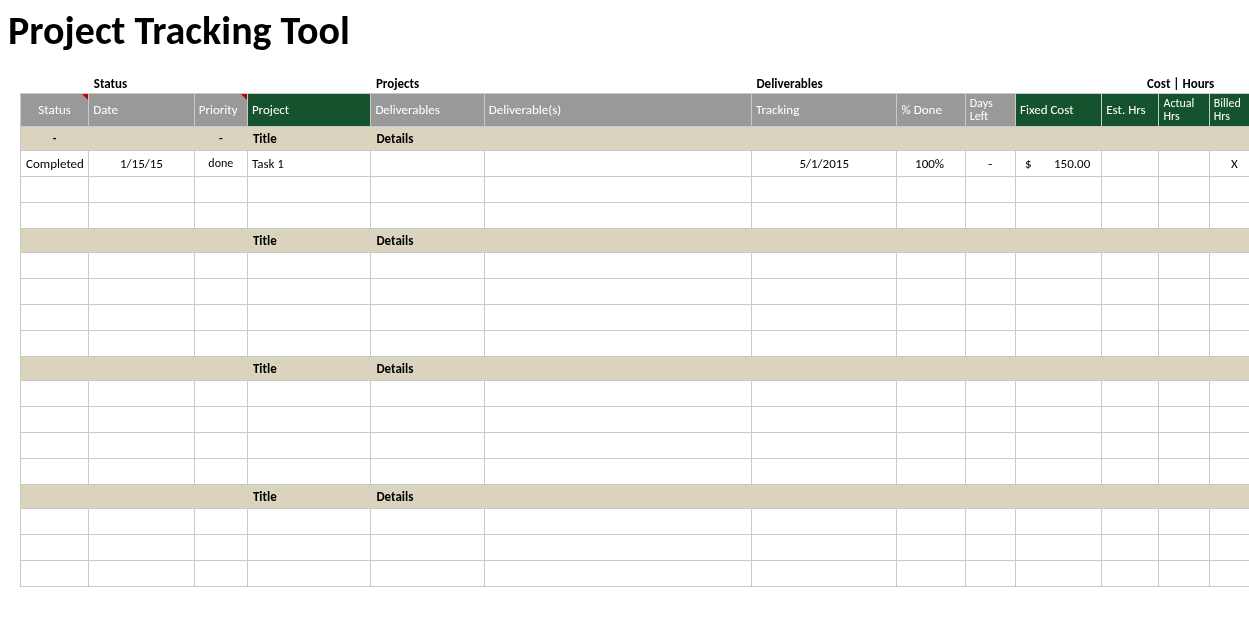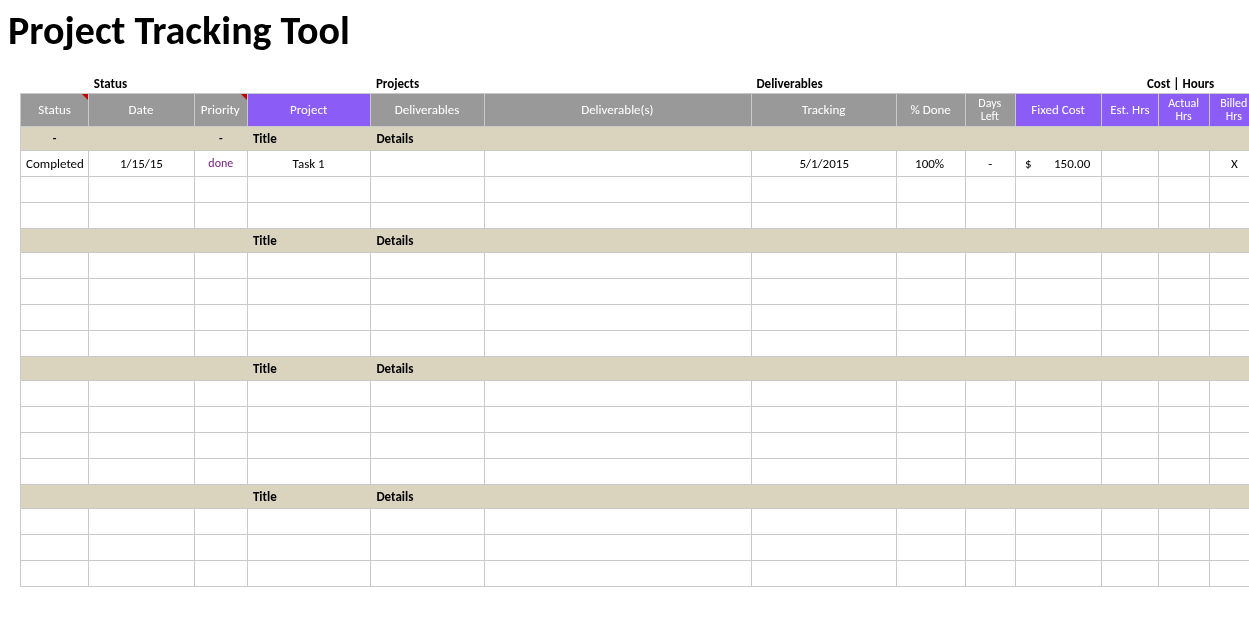--- a/index.html
+++ b/index.html
@@ -36,40 +36,40 @@
     height: 22px;
     padding-bottom: 0;
   }
   .hdr td {
     background: #999999;
     color: #fff;
     font-size: 13px;
     height: 32px;
     vertical-align: middle;
   }
-  .hdr td.blue { background: #8b5cf6; }
+  .hdr td.blue { background: #14532d; }
   .hdr .twoline { font-size: 12px; line-height: 13px; }
   .group td {
     background: #dad4be;
     font-weight: 700;
     color: #000;
     height: 24px;
   }
   .group td.nolr { border-left-color: #dad4be; border-right-color: #dad4be; }
   .group td.firstg { border-right-color: #dad4be; }
   .group td.lastg { border-left-color: #dad4be; }
   .data td { background: #fff; }
   .c-status { text-align: center; position: relative; }
   .c-date { text-align: center; }
-  .c-prio { text-align: center; color: #701a75; font-size: 12px; }
+  .c-prio { text-align: center; color: #000000; font-size: 12px; }
   .c-deadline { text-align: center; }
   .c-pct { text-align: center; padding-right: 8px; }
   .c-days { text-align: center; }
   .dash { text-align: center; font-size: 12px; color: #333; }
-  .bl { text-align: center; padding-left: 4px; }
+  .bl { text-align: left; padding-left: 4px; }
   .tri {
     position: absolute;
     top: 0; right: 0;
     width: 0; height: 0;
     border-left: 6px solid transparent;
     border-top: 6px solid #c00000;
   }
   .currency { display: flex; justify-content: space-between; padding: 0 6px 0 4px; }
   .xcenter { text-align: center; }
 </style>

